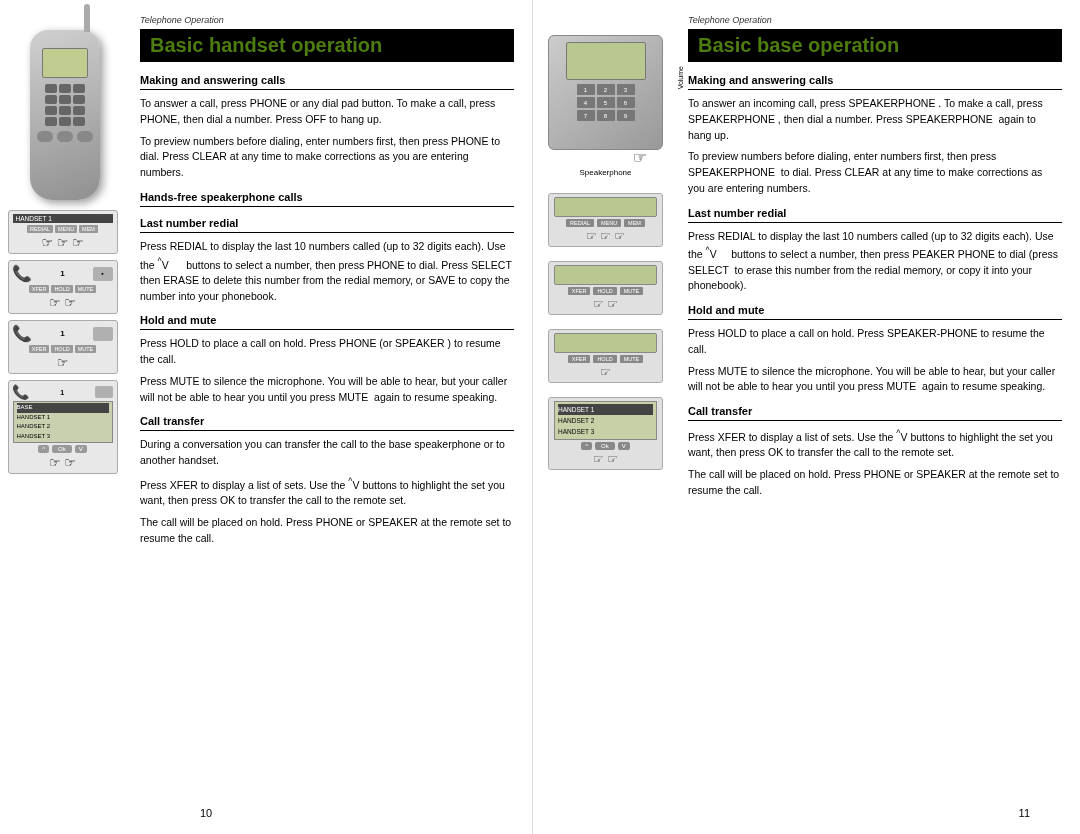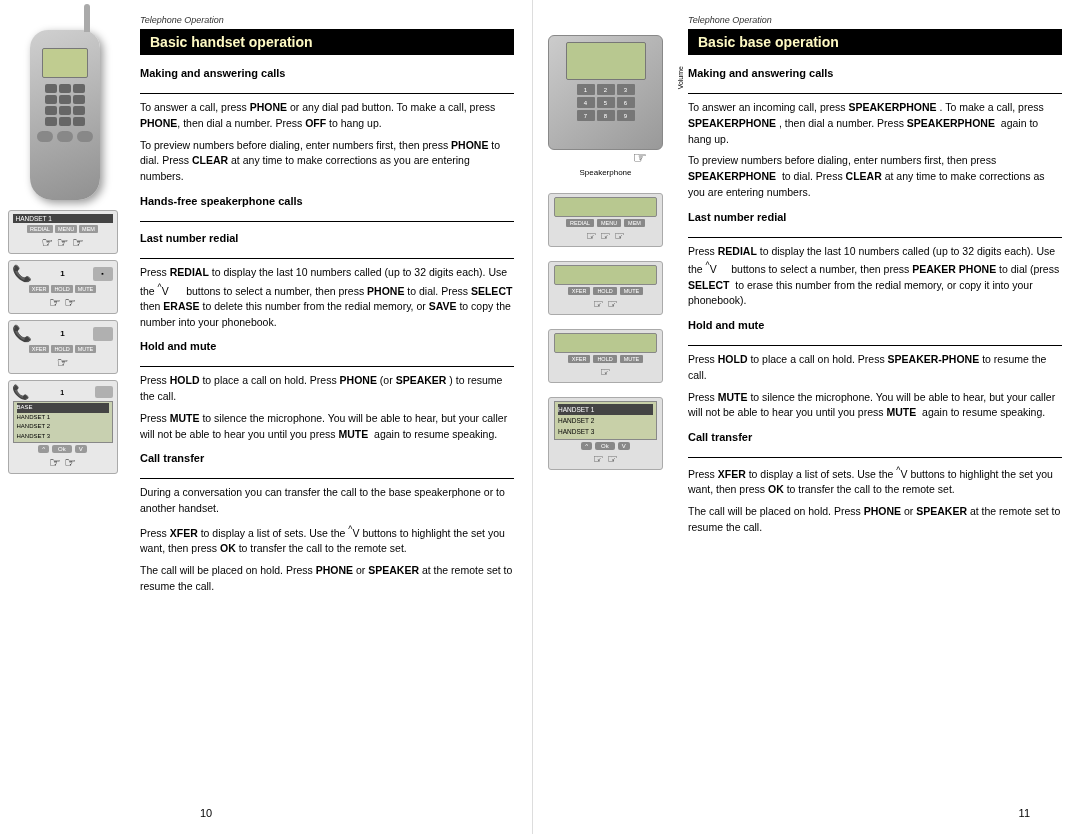--- a/index.html
+++ b/index.html
@@ -57,45 +57,45 @@
 
     .section-header-label {
       font-size: 9px;
       color: #333;
       font-style: italic;
       margin-bottom: 4px;
     }
 
     .section-title {
       background: #000;
-      color: #fef9c3;
-      font-size: 14px;
+      color: #4d7c0f;
+      font-size: 20px;
       font-weight: bold;
       padding: 5px 10px;
       margin-bottom: 12px;
       display: block;
     }
 
     .subsection-title {
       font-size: 11px;
       font-weight: bold;
       border-bottom: 1px solid #000;
-      padding-bottom: 14px;
+      padding-bottom: 3px;
       margin-bottom: 6px;
       margin-top: 10px;
     }
 
     .body-text {
       font-size: 10.5px;
       line-height: 1.5;
       margin-bottom: 6px;
     }
 
     .body-text strong, .body-text b {
-      font-weight: bold;
+      font-weight: normal;
       font-size: 10.5px;
     }
   </style>
 </head>
 <body>
 
 <div class="left-phone-area">
 
   <div style="position:relative; margin-bottom:10px;">
     <div style="width:70px; height:170px; background:linear-gradient(160deg,#d0d0d0,#909090); border-radius:18px 18px 22px 22px; position:relative; box-shadow:3px 3px 8px rgba(0,0,0,0.4); display:flex; flex-direction:column; align-items:center;">

